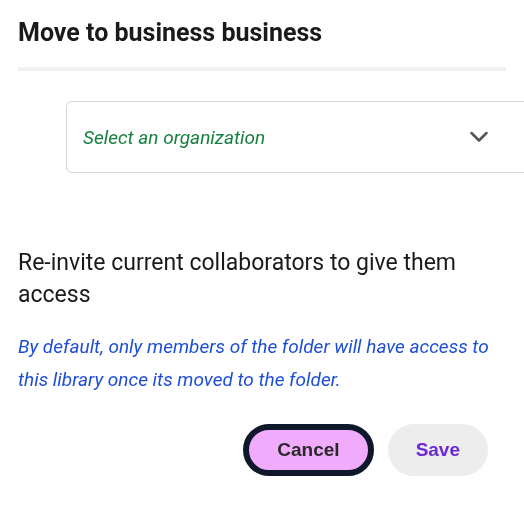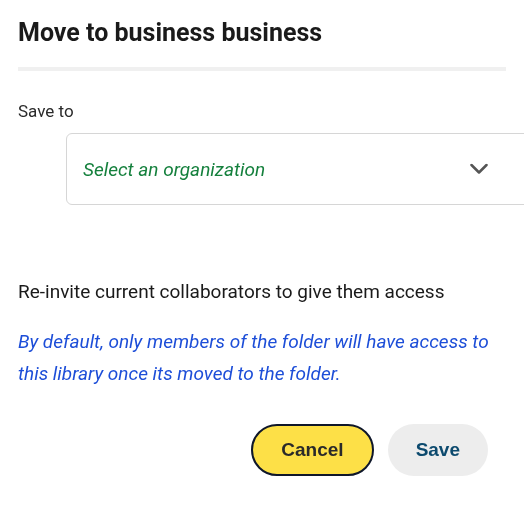--- a/index.html
+++ b/index.html
@@ -50,21 +50,21 @@
       margin-left: 48px;
     }
     .chevron {
       position: absolute;
       right: 18px;
       top: 50%;
       transform: translateY(-50%);
       pointer-events: none;
     }
     .section-heading {
-      font-size: 19px;
+      font-size: 23px;
       color: #1a1a1a;
       margin-top: 74px;
       margin-bottom: 20px;
       line-height: 1.4;
     }
     .description {
       font-size: 19px;
       font-style: italic;
       color: #1d4ed8;
       line-height: 1.7;
@@ -81,46 +81,45 @@
       padding: 0 28px;
       border-radius: 26px;
       font-size: 19px;
       font-weight: 600;
       display: inline-flex;
       align-items: center;
       justify-content: center;
       cursor: pointer;
     }
     .btn-cancel {
-      background: #fde047;
-      border: 2px solid #0f172a;
+      background: #f0abfc;
+      border: 6px solid #0f172a;
       color: #2a2a2a;
     }
     .btn-save {
       background: #ededed;
       border: none;
-      color: #0c4a6e;
+      color: #6d28d9;
       cursor: default;
     }
     .container {
       position: relative;
       width: 100%;
       height: 100%;
     }
   </style>
 </head>
 <body>
 
 <div class="container">
 
   <h1 class="dialog-title">Move to business business</h1>
 
   <div class="divider"></div>
 
-  <div class="field-label">Save to</div>
 
   <div class="select-wrapper">
     <div class="select">
       <span>Select an organization</span>
     </div>
     <span class="chevron">
       <svg width="18" height="11" viewBox="0 0 18 11">
         <path d="M1.5 1.5 L9 9 L16.5 1.5" stroke="#555555" stroke-width="2.5" fill="none" stroke-linecap="round" stroke-linejoin="round"></path>
       </svg>
     </span>

